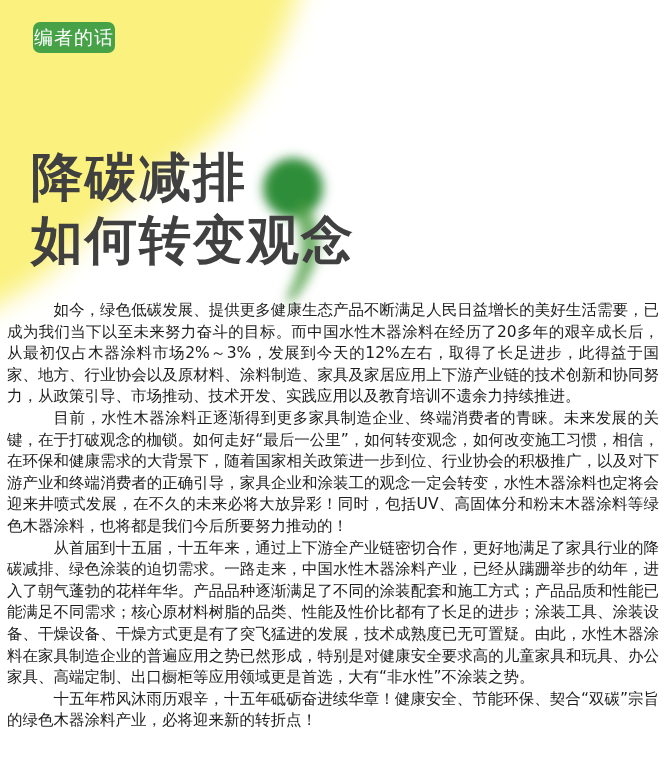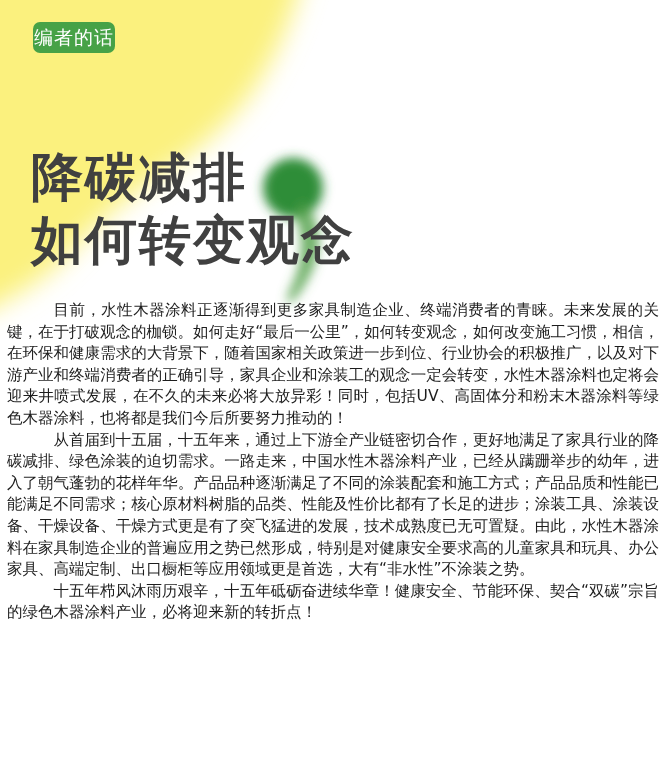--- a/index.html
+++ b/index.html
@@ -99,18 +99,19 @@
   <div class="badge">
     <span>编者的话</span>
   </div>
 
   <h1 class="title">
     <span class="tl">降碳减排</span>
     <span class="tl">如何转变观念</span>
   </h1>
 
   <div class="article">
+    <p>如今，绿色低碳发展、提供更多健康生态产品不断满足人民日益增长的美好生活需要，已成为我们当下以至未来努力奋斗的目标。而中国水性木器涂料在经历了20多年的艰辛成长后，从最初仅占木器涂料市场2%～3%，发展到今天的12%左右，取得了长足进步，此得益于国家、地方、行业协会以及原材料、涂料制造、家具及家居应用上下游产业链的技术创新和协同努力，从政策引导、市场推动、技术开发、实践应用以及教育培训不遗余力持续推进。</p>
     <p>目前，水性木器涂料正逐渐得到更多家具制造企业、终端消费者的青睐。未来发展的关键，在于打破观念的枷锁。如何走好“最后一公里”，如何转变观念，如何改变施工习惯，相信，在环保和健康需求的大背景下，随着国家相关政策进一步到位、行业协会的积极推广，以及对下游产业和终端消费者的正确引导，家具企业和涂装工的观念一定会转变，水性木器涂料也定将会迎来井喷式发展，在不久的未来必将大放异彩！同时，包括UV、高固体分和粉末木器涂料等绿色木器涂料，也将都是我们今后所要努力推动的！</p>
     <p>从首届到十五届，十五年来，通过上下游全产业链密切合作，更好地满足了家具行业的降碳减排、绿色涂装的迫切需求。一路走来，中国水性木器涂料产业，已经从蹒跚举步的幼年，进入了朝气蓬勃的花样年华。产品品种逐渐满足了不同的涂装配套和施工方式；产品品质和性能已能满足不同需求；核心原材料树脂的品类、性能及性价比都有了长足的进步；涂装工具、涂装设备、干燥设备、干燥方式更是有了突飞猛进的发展，技术成熟度已无可置疑。由此，水性木器涂料在家具制造企业的普遍应用之势已然形成，特别是对健康安全要求高的儿童家具和玩具、办公家具、高端定制、出口橱柜等应用领域更是首选，大有“非水性”不涂装之势。</p>
     <p>十五年栉风沐雨历艰辛，十五年砥砺奋进续华章！健康安全、节能环保、契合“双碳”宗旨的绿色木器涂料产业，必将迎来新的转折点！</p>
   </div>
 
 </div>
 
 </body></html>

